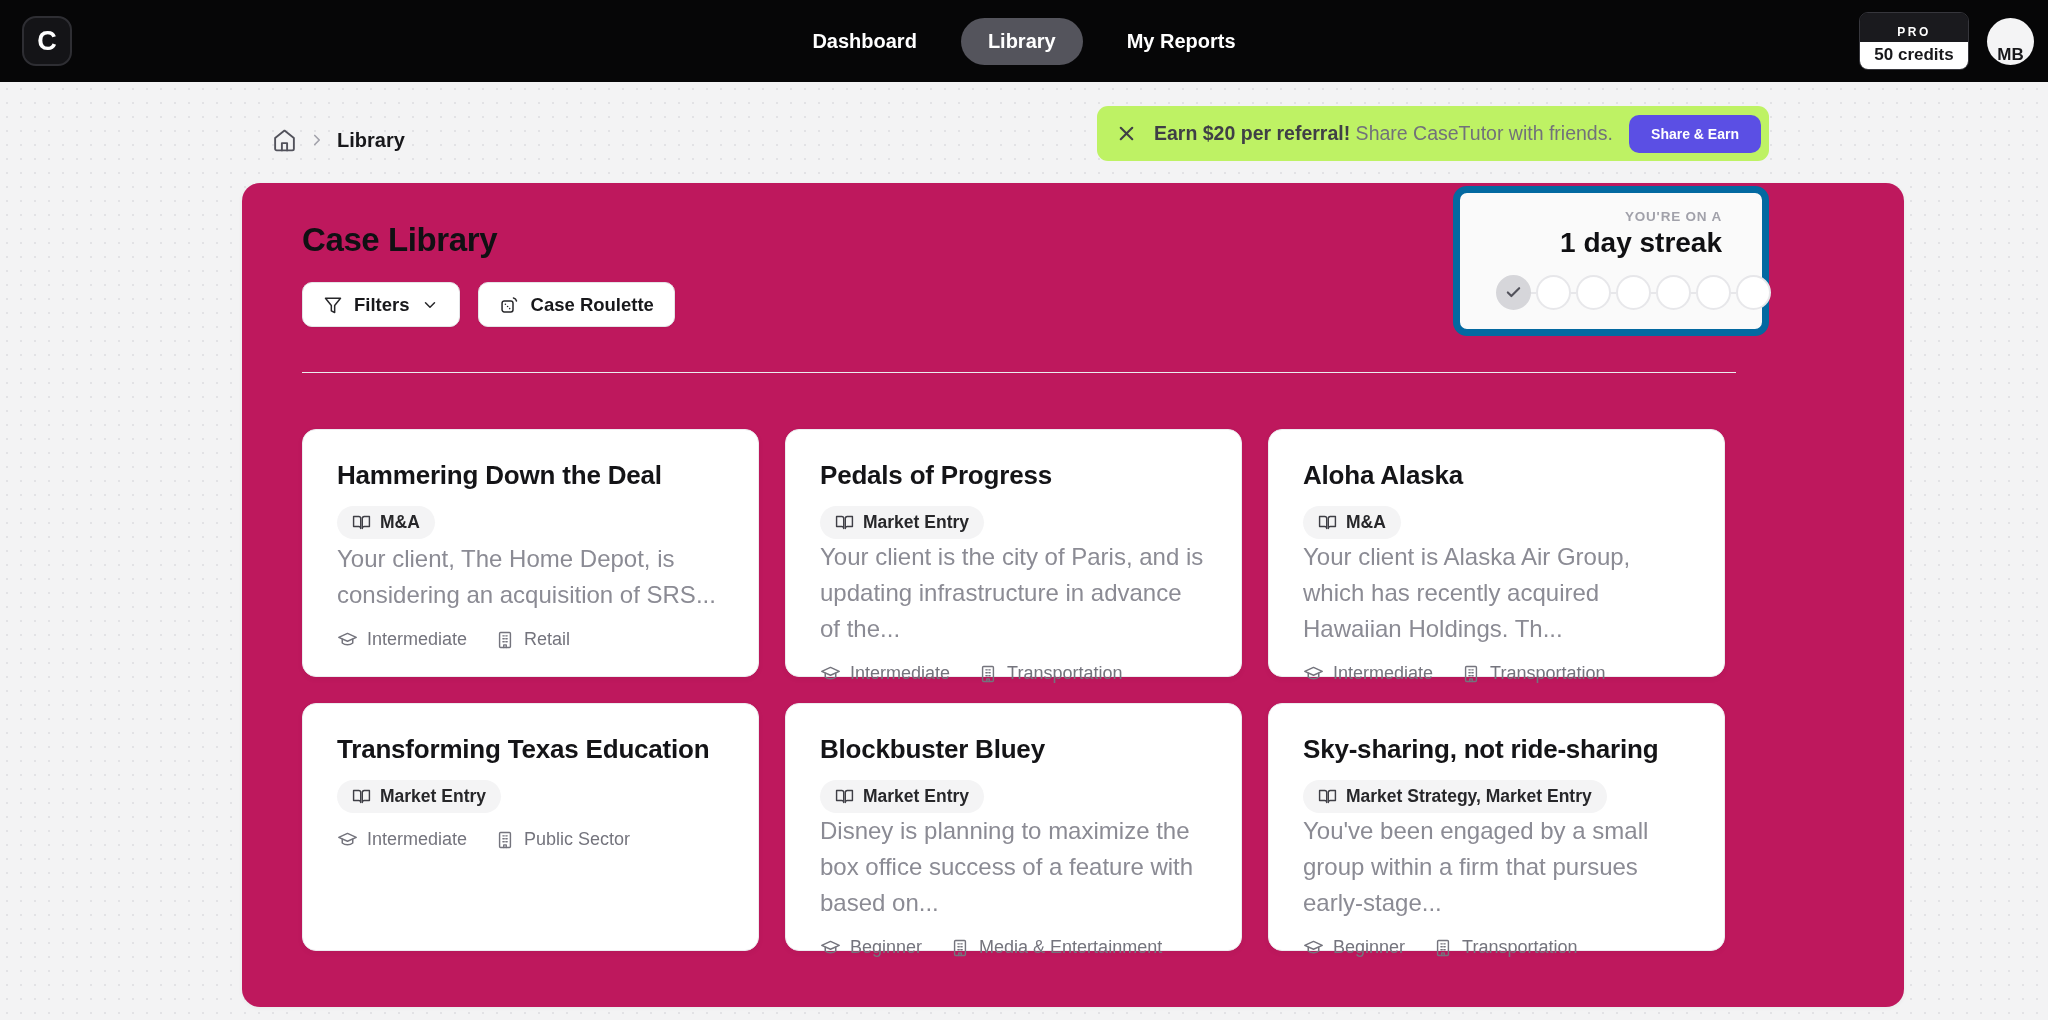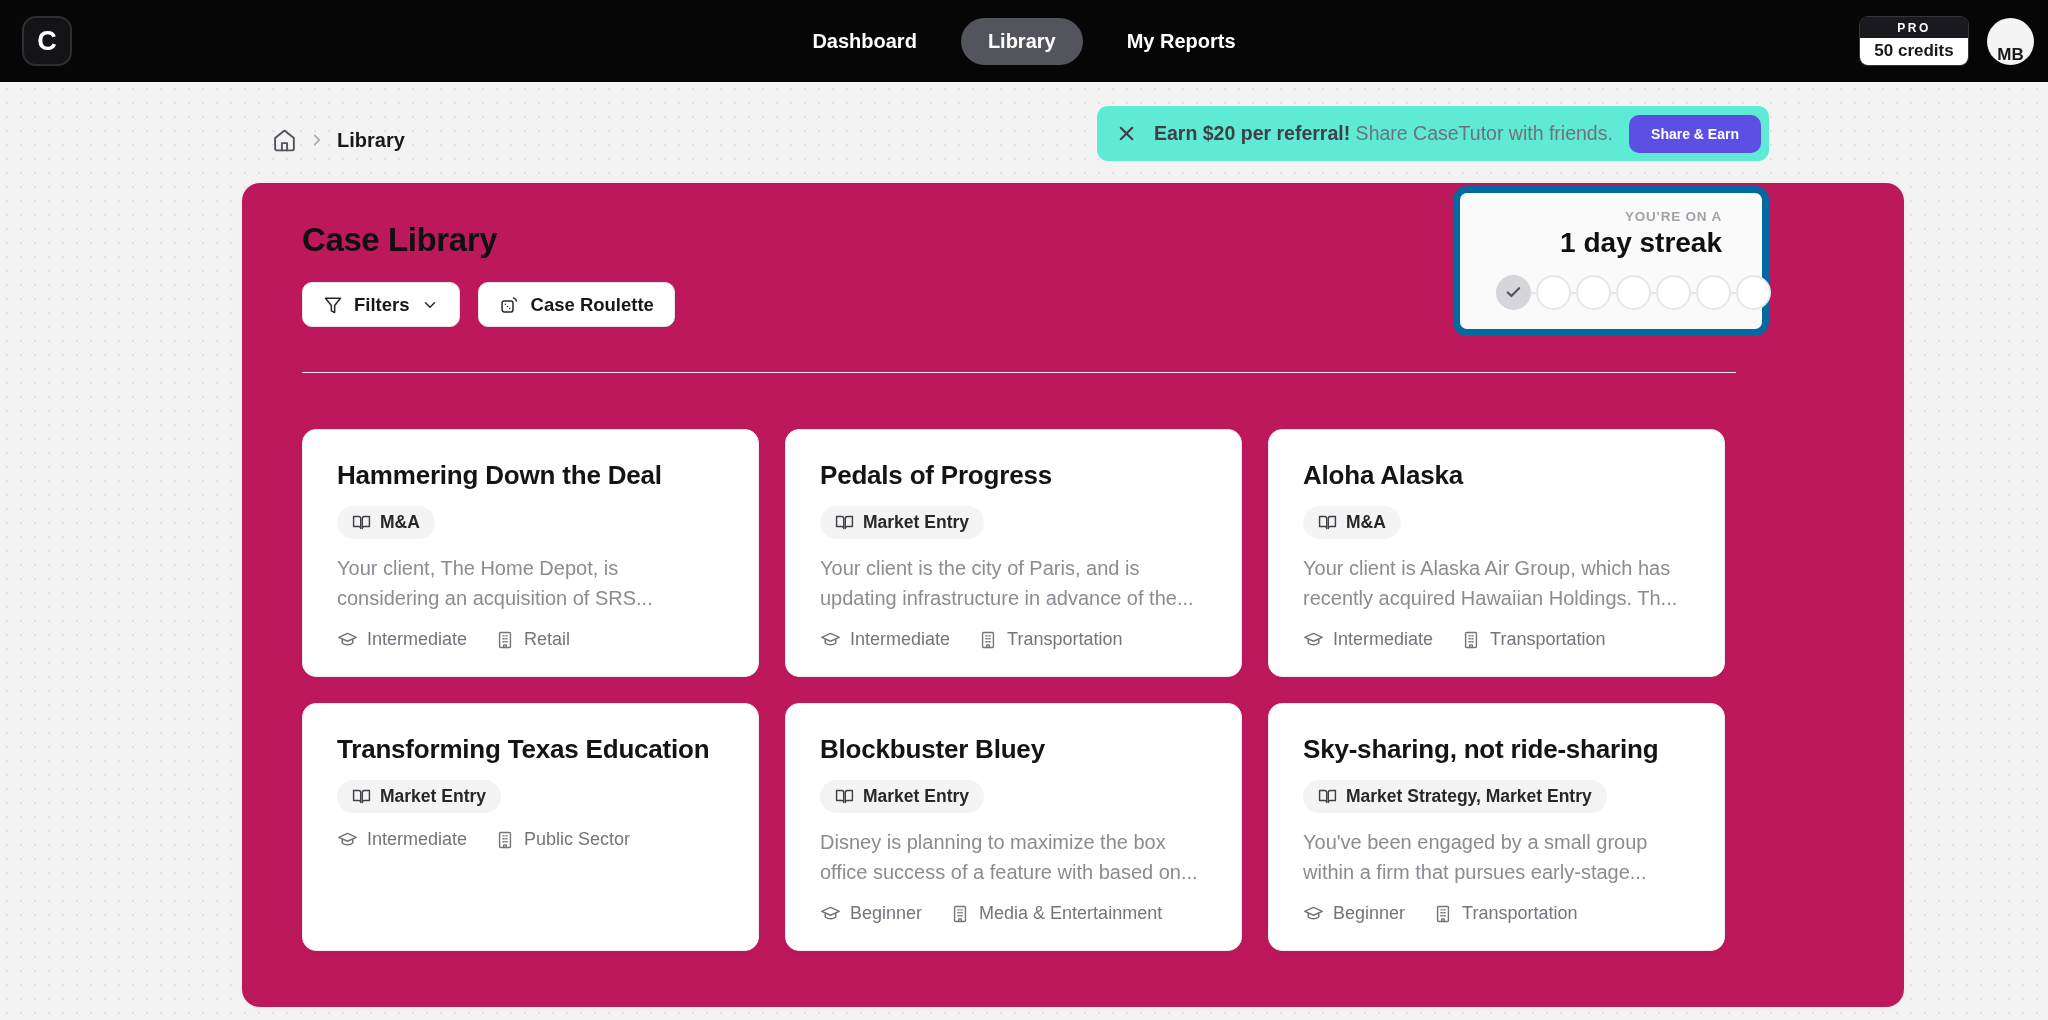--- a/index.html
+++ b/index.html
@@ -40,21 +40,21 @@
   .nav-right {
     position:absolute; right:14px; top:0; height:82px;
     display:flex; align-items:center; gap:18px;
   }
   .plan-badge {
     width:110px; border:1px solid #36363c; border-radius:9px; overflow:hidden;
     cursor:pointer; text-align:center;
   }
   .plan-tier {
     background:#1a1a1e; color:#fff; font-size:12px; font-weight:800;
-    letter-spacing:2.5px; padding:4px 0 3px;
+    letter-spacing:2.5px; padding:12px 0 3px;
   }
   .plan-credits {
     background:#fff; color:#18181b; font-size:17px; font-weight:600; padding:3px 0 4px;
   }
   .avatar {
     width:47px; height:47px; border-radius:50%; background:#f4f4f5;
     color:#18181b; font-weight:700; font-size:17px;
     display:flex; align-items:flex-end; justify-content:center; cursor:pointer;
   }
 
@@ -63,21 +63,21 @@
     position:absolute; left:272px; top:122px; height:36px; z-index:2;
     display:flex; align-items:center; gap:11px;
   }
   .crumb-home { color:#52525b; cursor:pointer; display:flex; }
   .crumb-sep  { color:#a1a1aa; display:flex; }
   .crumb-current { font-size:20px; font-weight:600; color:#18181b; }
 
   
   .banner {
     position:absolute; left:1097px; top:106px; width:672px; height:55px; z-index:3;
-    background:#5eead4; border-radius:11px;
+    background:#bef264; border-radius:11px;
     display:flex; align-items:center; padding:0 8px 0 18px; gap:16px;
   }
   .banner-close { color:#3f3f46; cursor:pointer; display:flex; flex:none; }
   .banner-text { flex:1; font-size:19.5px; color:#71717a; white-space:nowrap; }
   .banner-text b { color:#3f3f46; font-weight:700; }
   .banner-cta {
     flex:none; background:#5b4fe4; color:#fff; border:none; cursor:pointer;
     font-family:inherit; font-size:14px; font-weight:700;
     padding:11px 22px; border-radius:10px;
   }
@@ -144,21 +144,21 @@
   }
   .case-title { font-size:26px; font-weight:700; color:#141417; letter-spacing:-.2px; }
   .case-badge {
     margin-top:15px; align-self:flex-start;
     display:flex; align-items:center; gap:9px;
     background:#f4f4f5; border-radius:999px; padding:6px 15px;
     font-size:17.5px; font-weight:600; color:#27272a;
   }
   .case-badge svg { color:#3f3f46; }
   .case-desc {
-    margin-top:auto; font-size:20px; line-height:1.5; color:#8b8b94;
+    margin-top:auto; font-size:24px; line-height:1.5; color:#8b8b94;
   }
   .case-meta { margin-top:16px; display:flex; align-items:center; gap:28px; }
   .meta-item {
     display:flex; align-items:center; gap:9px;
     font-size:18px; font-weight:500; color:#74747d;
   }
   .meta-item svg { color:#74747d; }
 </style>
 </head>
 <body>

